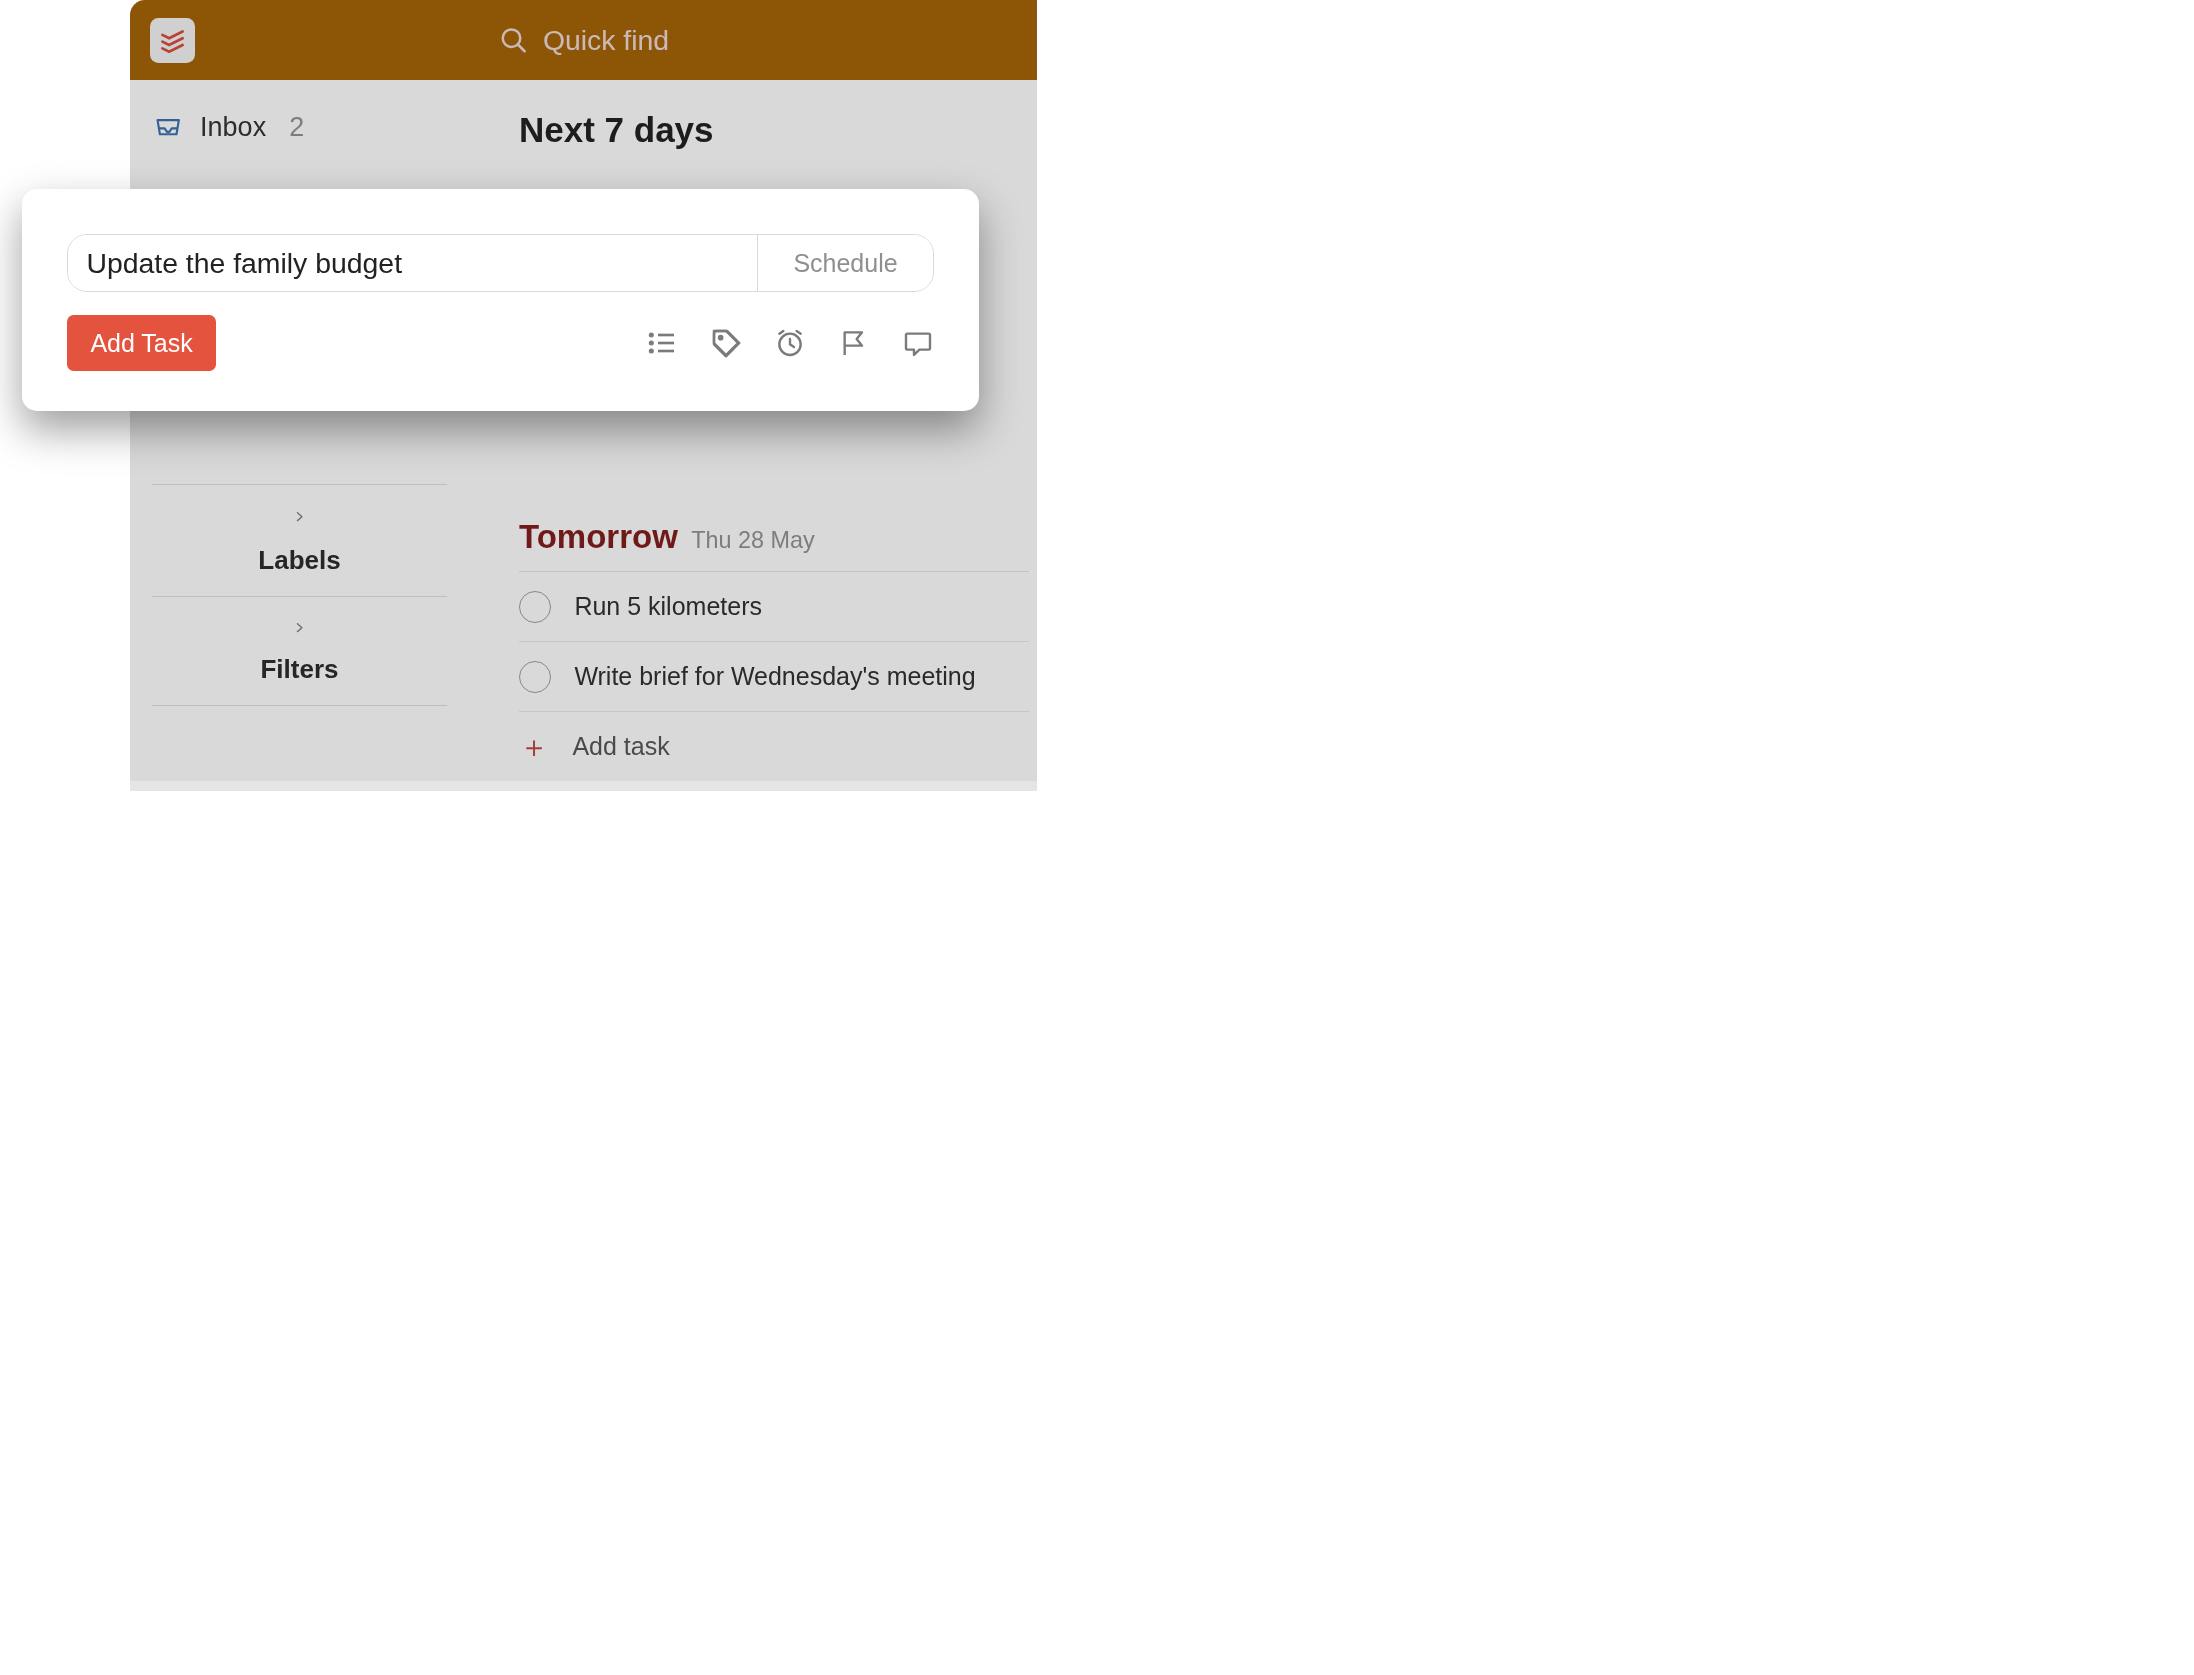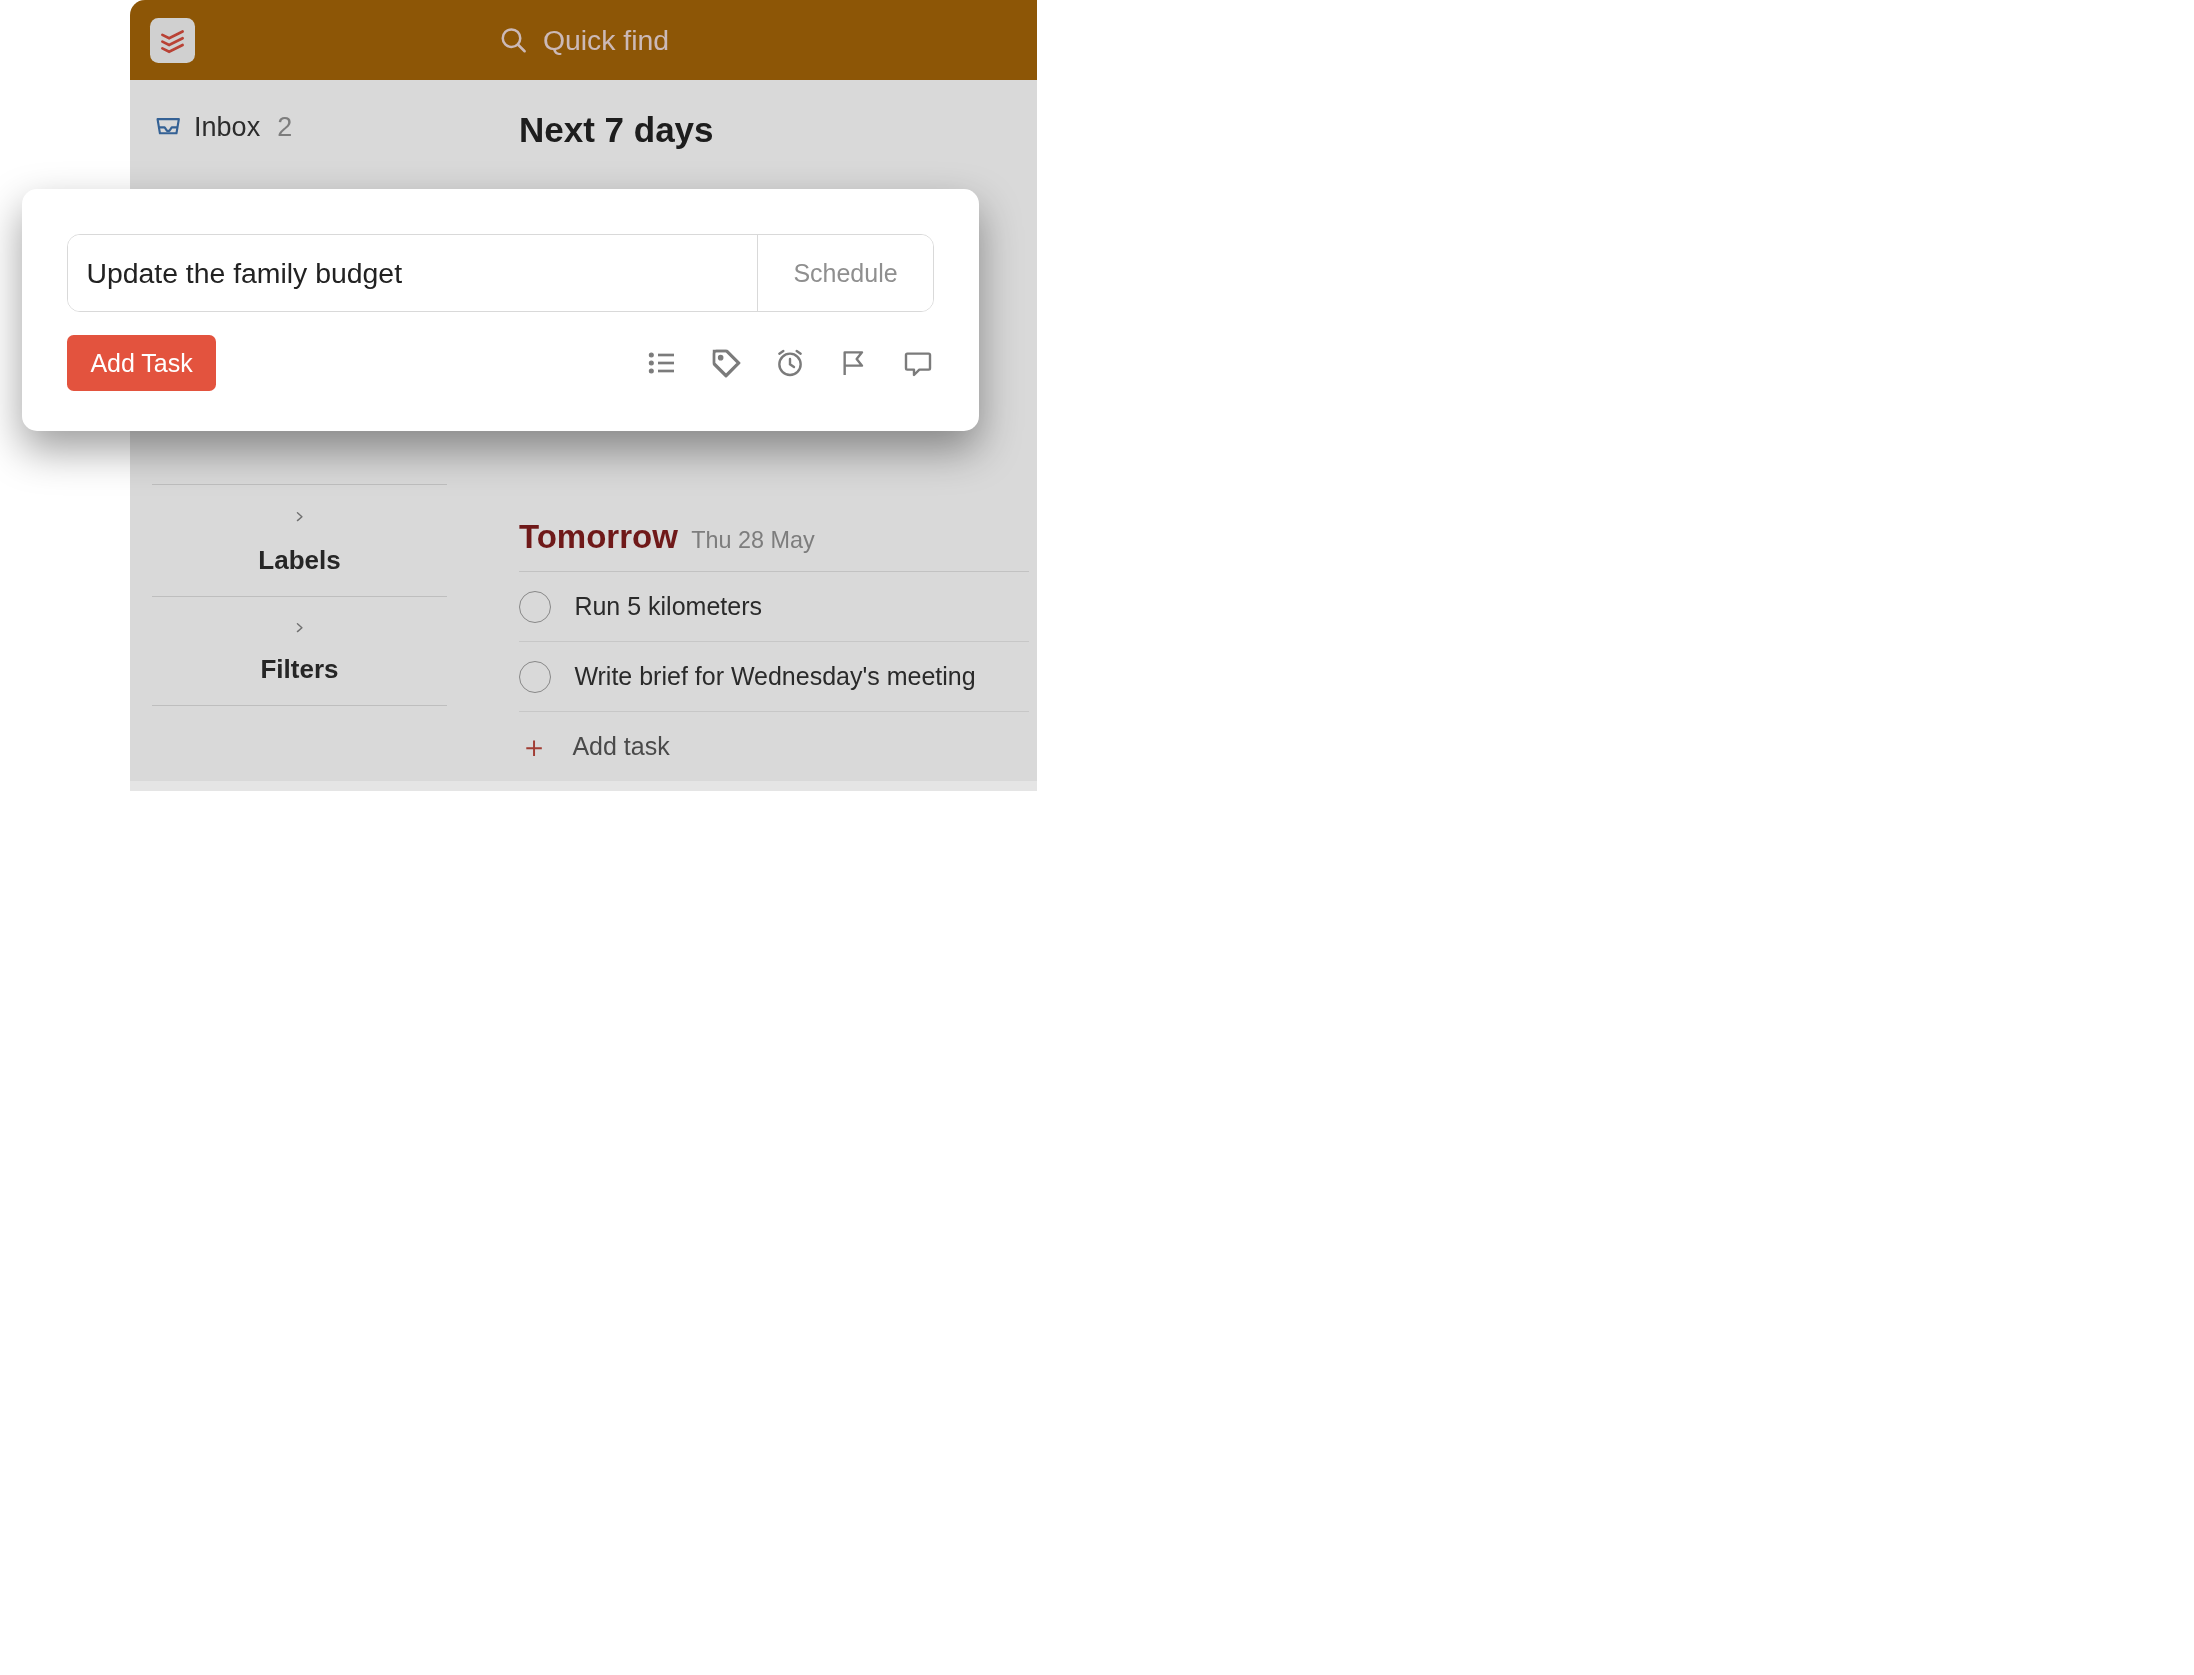--- a/index.html
+++ b/index.html
@@ -52,21 +52,22 @@
     display: flex;
     height: calc(100% - 90px);
     background: #f7f7f7;
   }
   .sidebar {
     width: 339px;
     padding: 25px 22px 0 22px;
   }
   .sidebar-inbox {
     display: flex;
-    gap: 12px;
+    align-items: center;
+    gap: 18px;
     font-size: 27px;
     color: #333;
     padding: 6.7px 1.7px 23.4px 1.7px;
   }
   .sidebar-inbox .count { color: #8f8f8f; margin-left: 5px; }
   .sidebar-section {
     display: flex;
     align-items: center;
     gap: 16.7px;
     font-size: 26px;
@@ -145,23 +146,23 @@
   .modal-title {
     font-size: 27px;
     font-weight: 700;
     color: #1f1f1f;
     margin-bottom: 23.4px;
   }
   .input-row {
     display: flex;
     width: 100%;
     border: 0.8px solid #d9d9d9;
-    border-radius: 13px;
+    border-radius: 20px;
     overflow: hidden;
-    height: 78px;
+    height: 58px;
   }
   .task-input {
     flex: 1;
     border: none;
     outline: none;
     font-size: 28.4px;
     padding: 0 18.4px;
     color: #222;
     background: #fff;
   }

